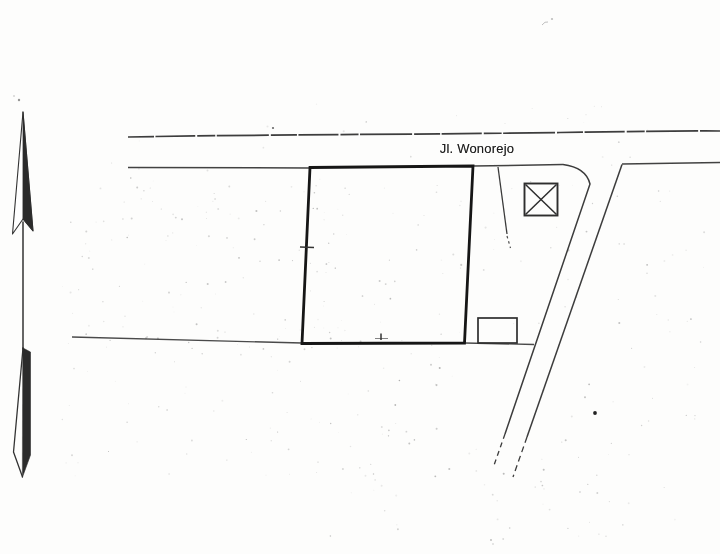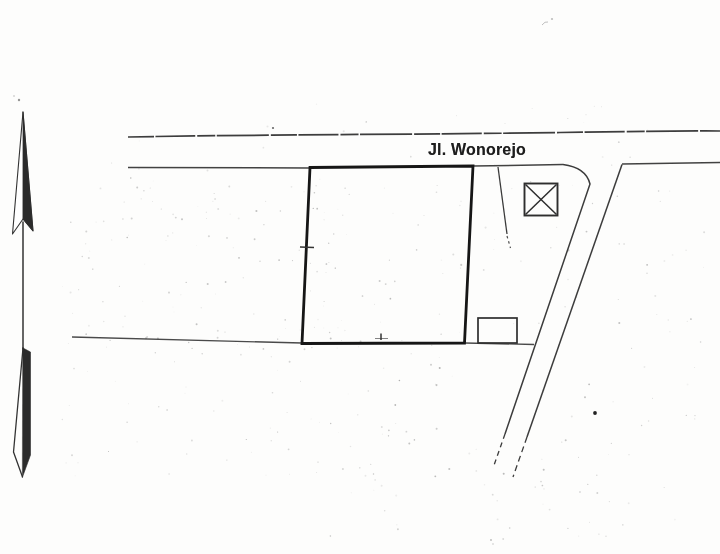--- a/index.html
+++ b/index.html
@@ -8,22 +8,22 @@
     width:720px;height:554px;
     background:#fdfdfc;
     overflow:hidden;
     font-family:"Liberation Sans", sans-serif;
   }
   svg.drawing{position:absolute;left:0;top:0;}
   .road-label{
     position:absolute;
     left:427px;top:141px;width:100px;
     text-align:center;
-    font-size:16px;
-    font-weight:bold;
+    font-size:13px;
+    font-weight:normal;
     letter-spacing:.2px;
     color:#1d1d1d;
     text-shadow:0 0 .6px rgba(40,40,40,.55);
     white-space:nowrap;
   }
 </style>
 </head>
 <body>
 
 <div class="canvas">

